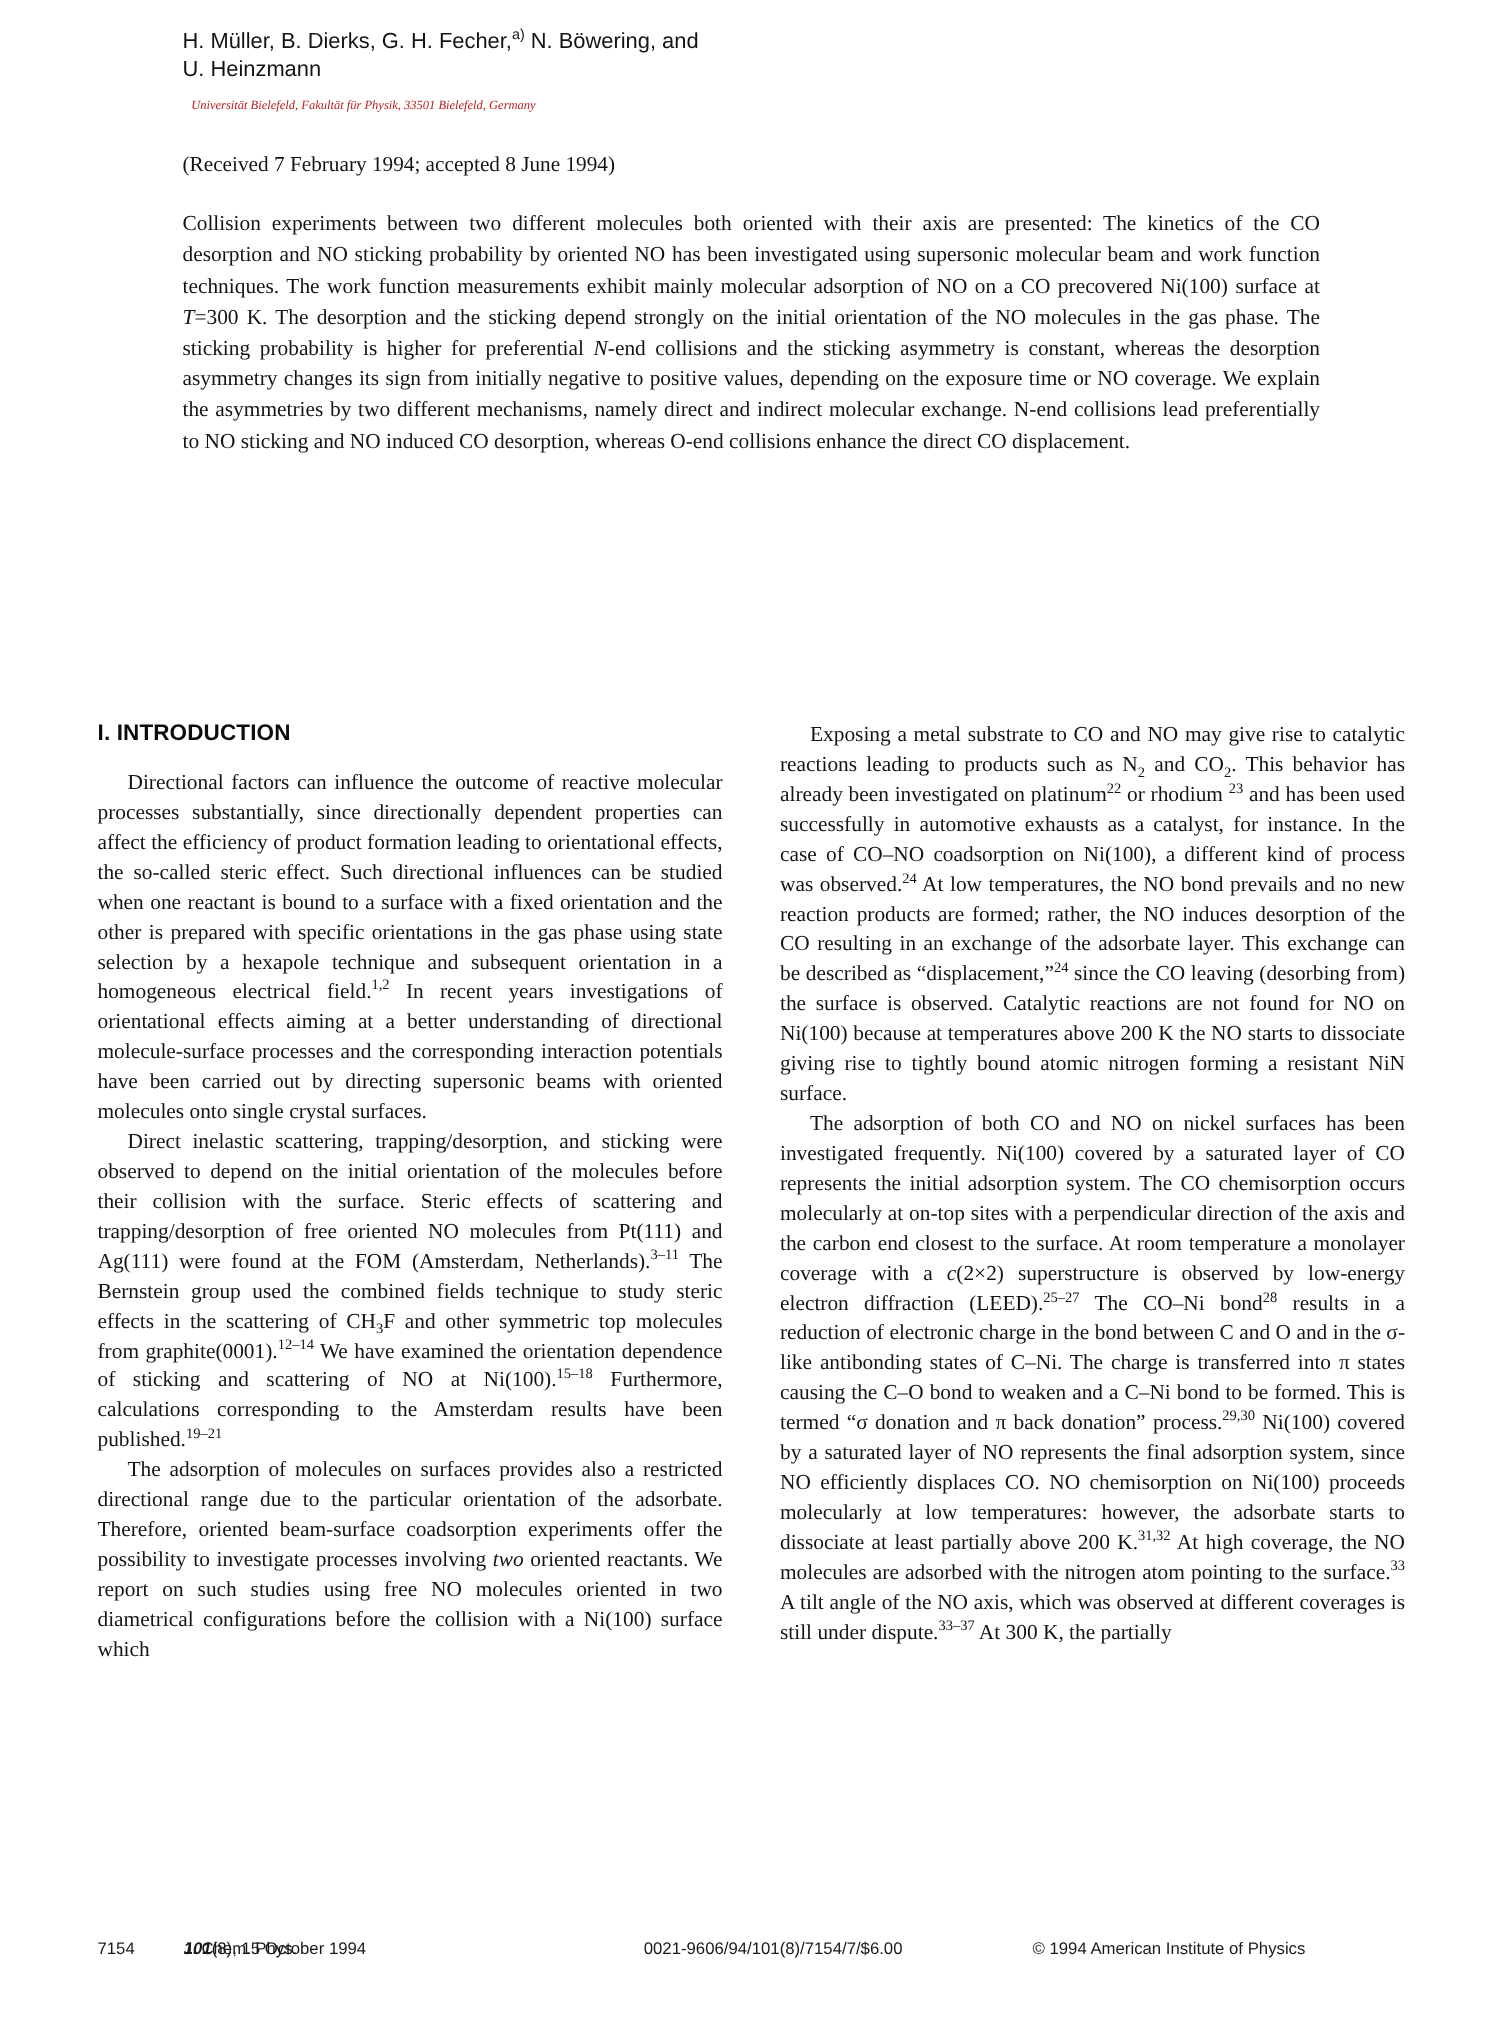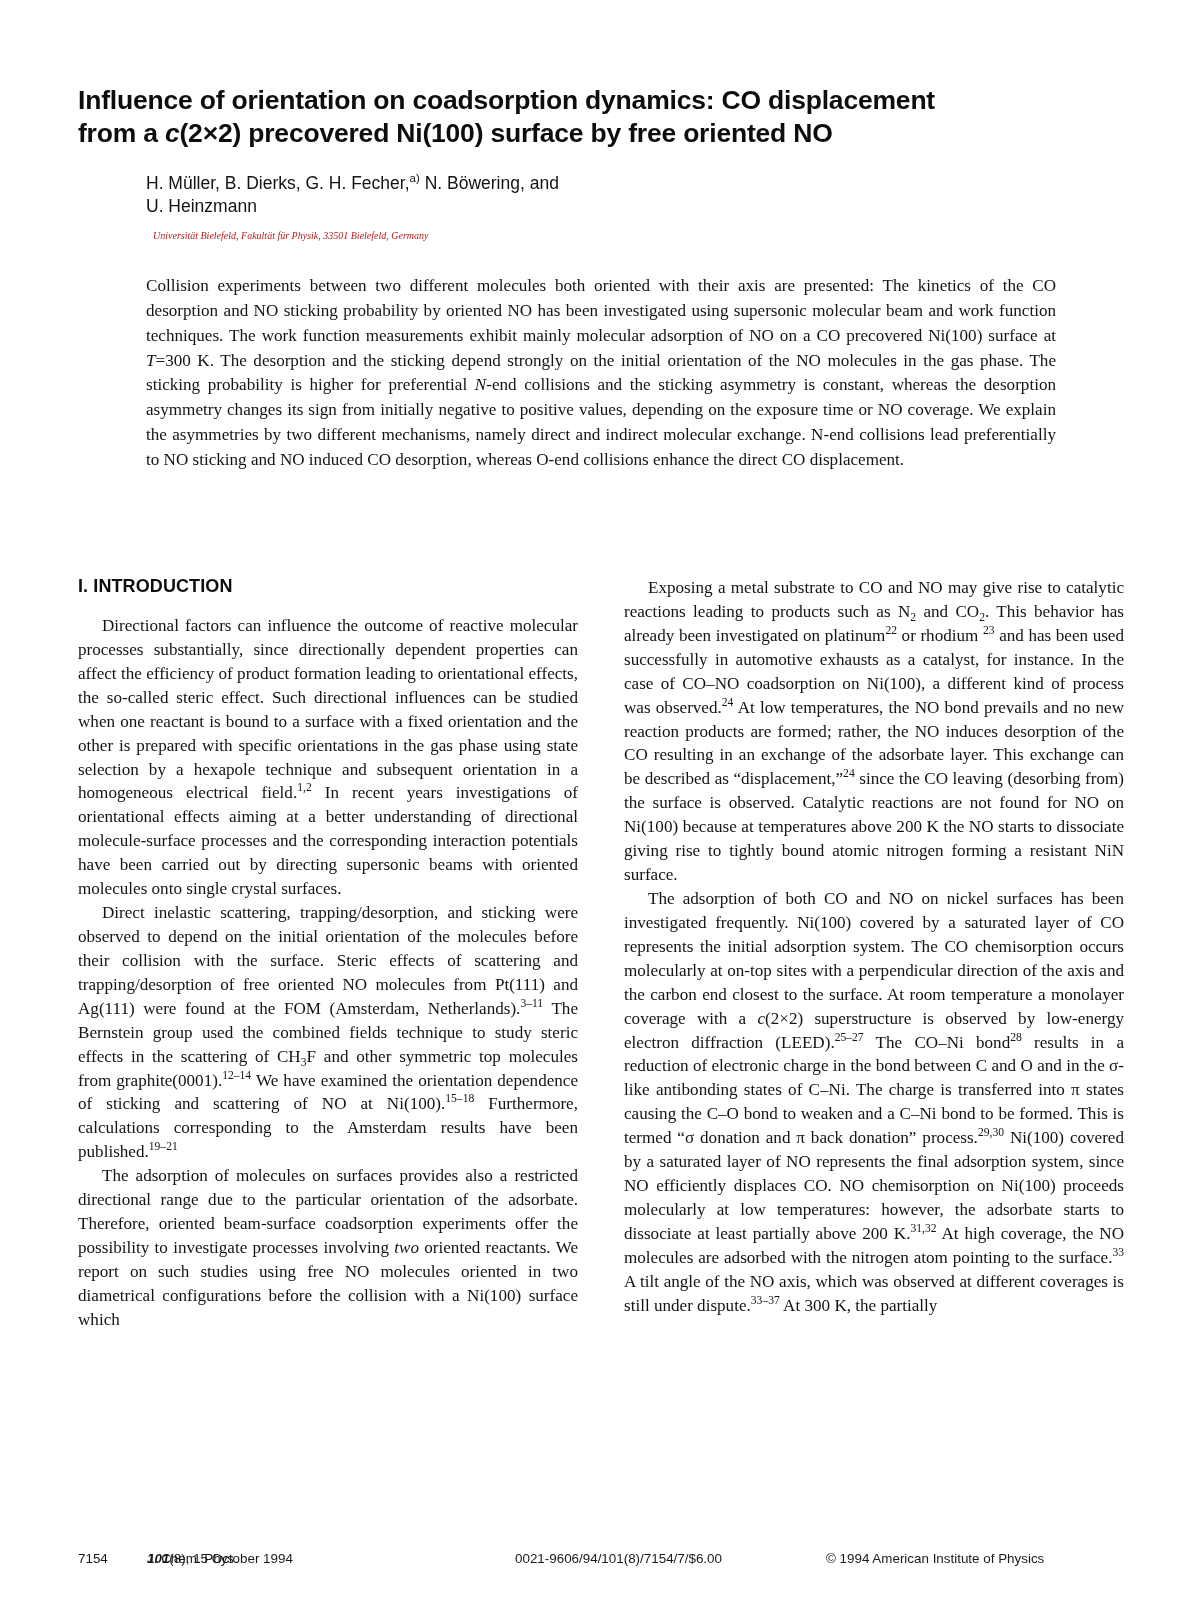--- a/index.html
+++ b/index.html
@@ -175,32 +175,29 @@
   .f-code   { left: 437px; }
   .f-copy   { left: 748px; }
 </style>
 </head>
 <body>
 
 <div class="page">
 
   <div class="content">
 
-    <h1 class="title">
-      <span>Influence of orientation on coadsorption dynamics: CO displacement</span><br>
-      <span>from a </span><span class="ital">c</span><span>(2×2) precovered Ni(100) surface by free oriented NO</span>
-    </h1>
 
     <p class="authors">
       <span>H. Müller, B. Dierks, G. H. Fecher,</span><sup>a)</sup><span> N. Böwering, and</span><br>
       <span>U. Heinzmann</span>
     </p>
 
     <p class="affiliation">Universität Bielefeld, Fakultät für Physik, 33501 Bielefeld, Germany</p>
 
+    <p class="received">(Received 7 February 1994; accepted 8 June 1994)</p>
 
     <p class="abstract">
       <span>Collision experiments between two different molecules both oriented with their axis are presented:   The kinetics of the CO desorption and NO sticking probability by oriented NO has been investigated using supersonic molecular beam and work function techniques. The work function measurements exhibit mainly molecular adsorption of NO on a CO precovered Ni(100) surface at </span><span class="ital">T</span><span>=300 K. The desorption and the sticking depend strongly on the initial orientation of the NO molecules in the gas phase. The sticking probability is higher for preferential </span><span class="ital">N</span><span>-end collisions and the sticking asymmetry is constant, whereas the desorption asymmetry changes its sign from initially negative to positive values, depending on the exposure time or NO coverage. We explain the asymmetries by two different mechanisms, namely direct and indirect molecular exchange. N-end collisions lead preferentially to NO sticking and NO induced CO desorption, whereas O-end collisions enhance the direct CO displacement.</span>
     </p>
   </div>
 
   <div class="columns">
 
     <div class="col col-left">
       <h2 class="section-head">I. INTRODUCTION</h2>

